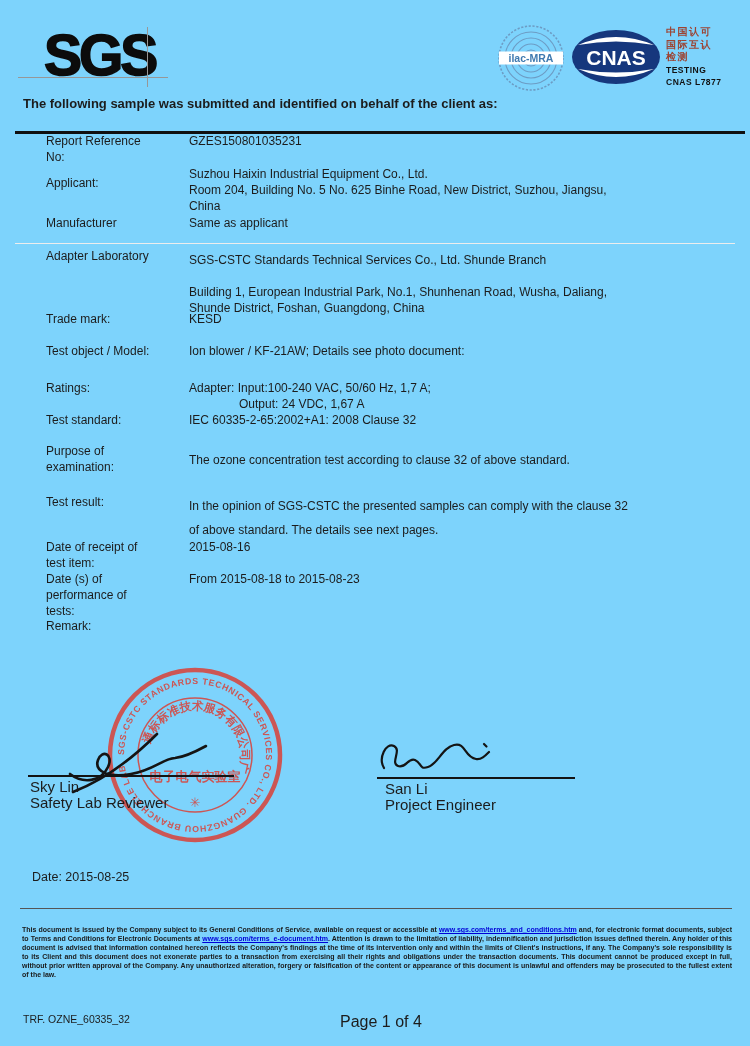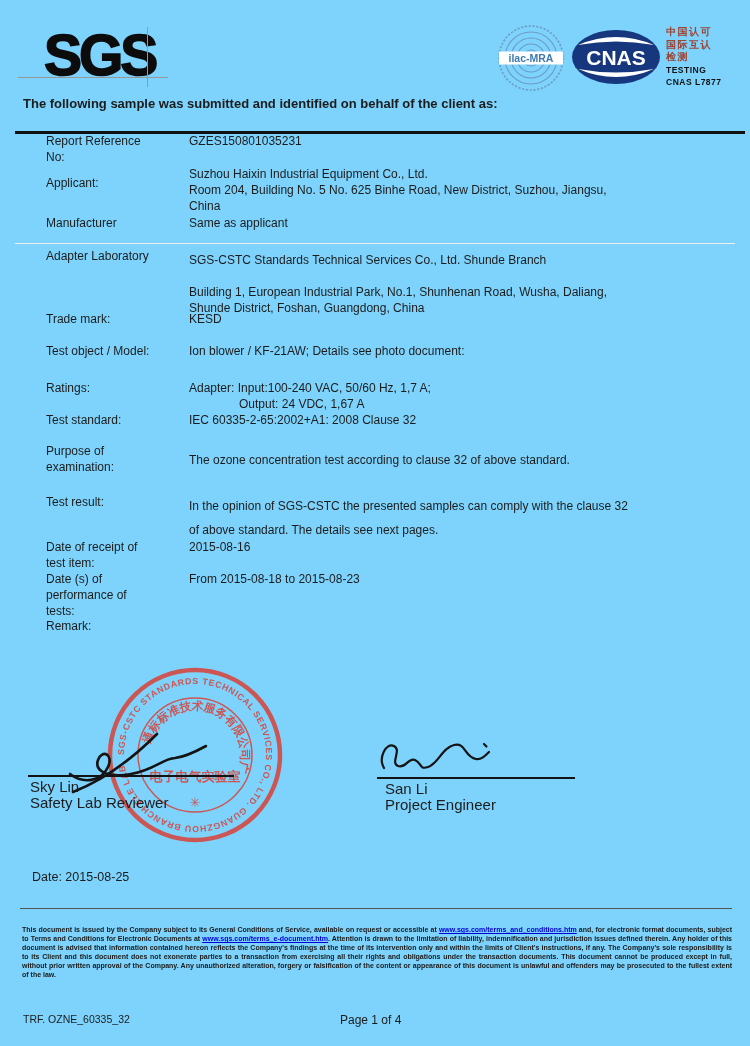--- a/index.html
+++ b/index.html
@@ -45,21 +45,21 @@
   .sb-left{left:30px;top:779px;}
   .sb-right{left:385px;top:781px;}
   .date-line{position:absolute;left:32px;top:836px;font-size:12.5px;margin-top:34px;}
 
   
   .foot-rule{position:absolute;left:20px;top:908px;width:712px;height:1px;background:#555;}
   .disclaimer{position:absolute;left:22px;top:925px;width:710px;font-size:7px;line-height:9px;
               text-align:justify;color:#1a1a1a;font-weight:bold;}
   .disclaimer a{color:#0000d6;text-decoration:underline;cursor:pointer;}
   .trf{position:absolute;left:23px;top:1013px;font-size:10.5px;}
-  .pageno{position:absolute;left:340px;top:1013px;font-size:12px;}
+  .pageno{position:absolute;left:340px;top:1013px;font-size:16px;}
 </style>
 </head>
 <body>
 
 <div class="page">
 
   <div class="sgs-word">SGS</div>
   <div class="cross-h"></div>
   <div class="cross-v"></div>
 

